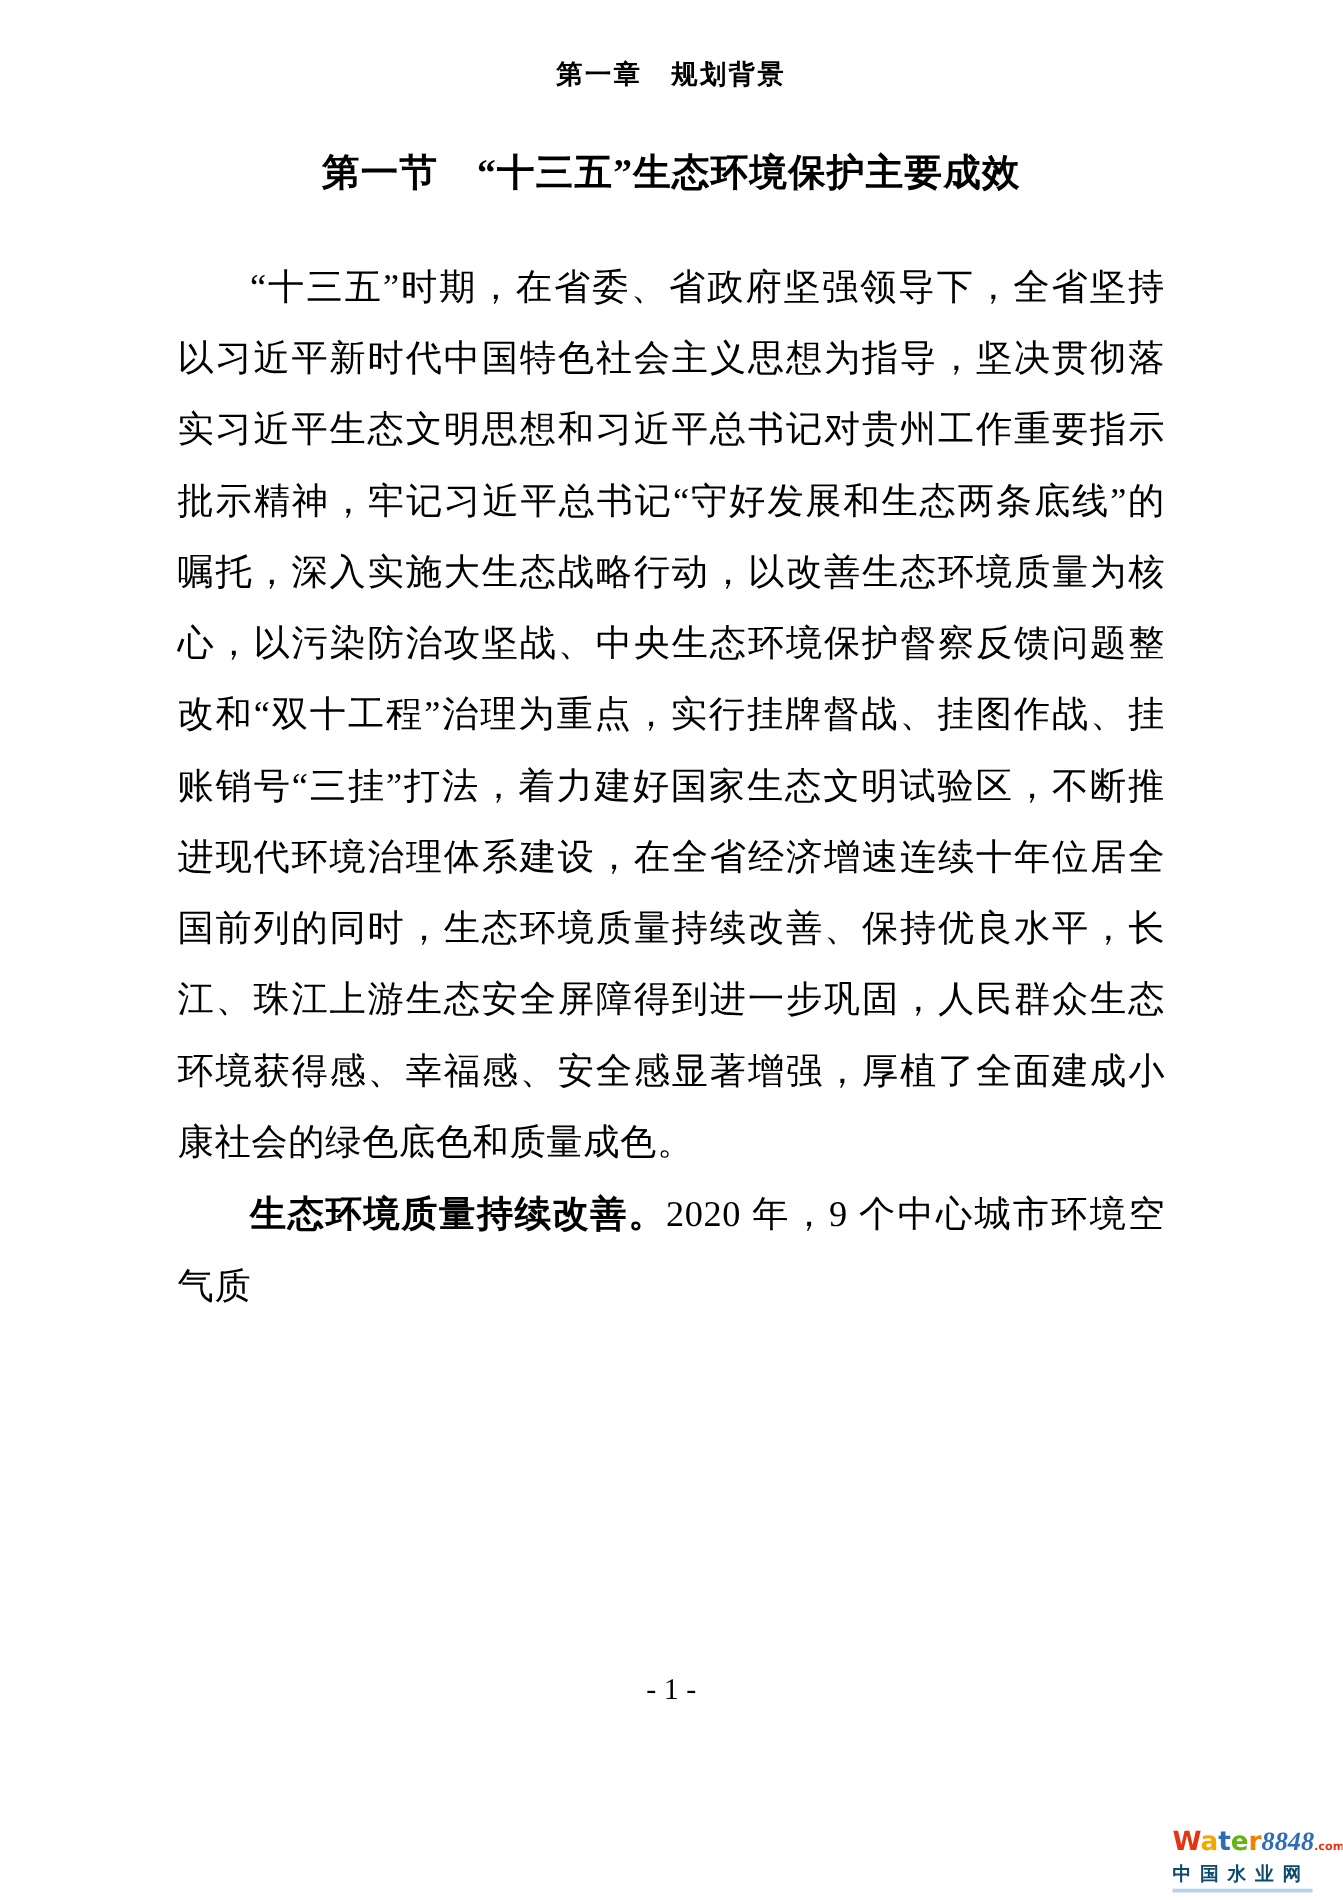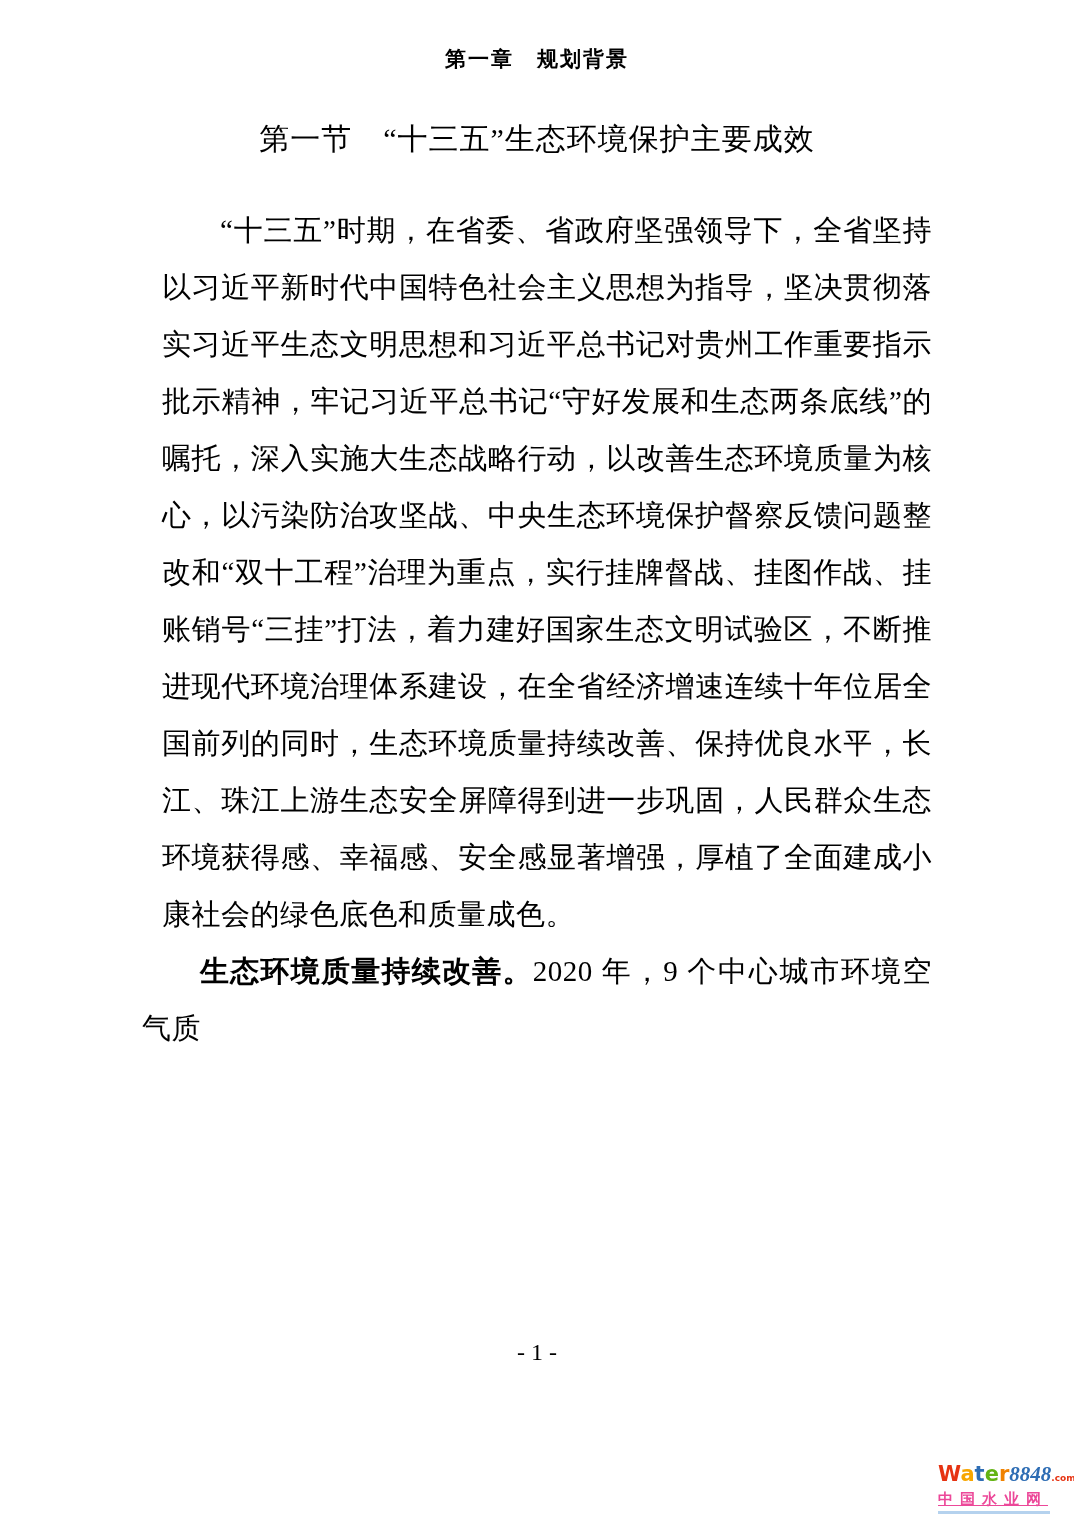--- a/index.html
+++ b/index.html
@@ -36,25 +36,25 @@
     text-align: center;
     font-weight: bold;
     font-family: "DejaVu Sans", "Liberation Sans", sans-serif;
     letter-spacing: 2px;
   }
   .section-title {
     margin: 40px 0 0 0;
     font-size: 30px;
     line-height: 40px;
     text-align: center;
-    font-weight: normal;
+    font-weight: bold;
     font-family: "Liberation Serif", "DejaVu Serif", serif;
     letter-spacing: 1px;
   }
-  .body-para { margin-top: 43px; margin-left: 20px; }
+  .body-para { margin-top: 43px; }
   .highlight-para { margin-top: 0; }
   .highlight-lead {
     font-weight: bold;
     font-family: "DejaVu Sans", "Liberation Sans", sans-serif;
     letter-spacing: 0;
   }
   .footer {
     position: absolute;
     left: 0; right: 0;
     top: 1338px;
@@ -121,16 +121,16 @@
 
     <p class="para highlight-para"><span class="highlight-lead">生态环境质量持续改善。</span><span>2020 年，9 个中心城市环境空气质</span></p>
   </div>
 
   <div class="footer">- 1 -</div>
 
   <div class="watermark">
     <div class="brand-line">
       <span class="brand-word"><span style="color: rgb(230, 51, 18);">W</span><span style="color: rgb(247, 166, 0);">a</span><span style="color: rgb(46, 109, 180);">t</span><span style="color: rgb(99, 179, 19);">e</span><span style="color: rgb(240, 130, 0);">r</span></span><span class="brand-number" style="color: rgb(46, 109, 180);">8848</span><span class="brand-domain" style="color: rgb(230, 51, 18);">.com</span>
     </div>
-    <div class="brand-subtitle" style="color: #ec4899; text-decoration: underline;">中国水业网</div>
+    <div class="brand-subtitle" style="color: #0c4a6e;">中国水业网</div>
     <div class="brand-underline" style="background: rgb(181, 210, 238);"></div>
   </div>
 </div>
 
 </body></html>

